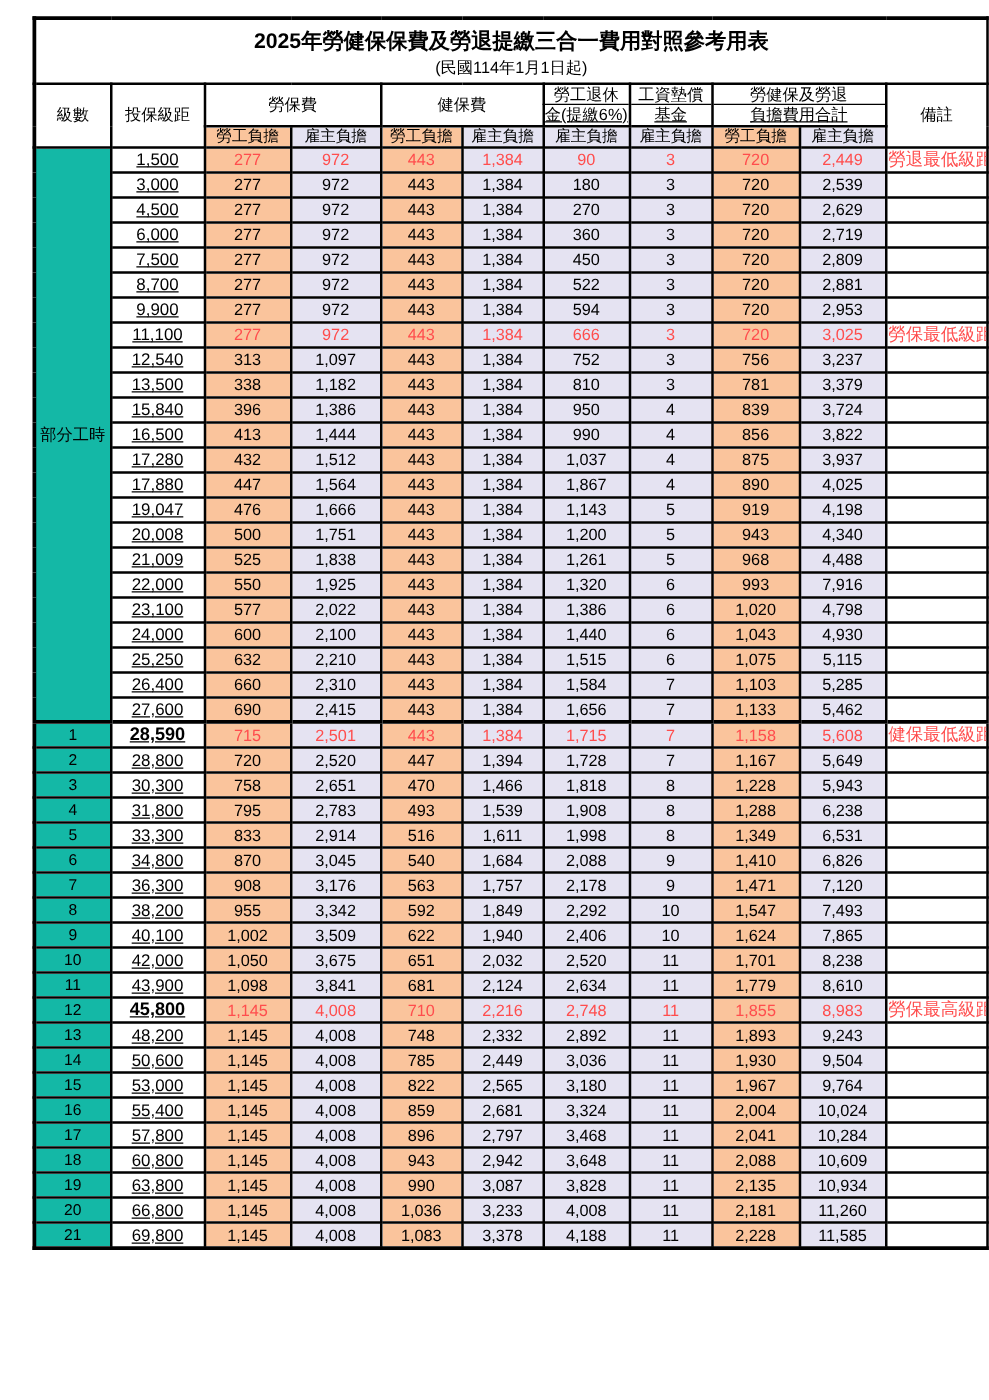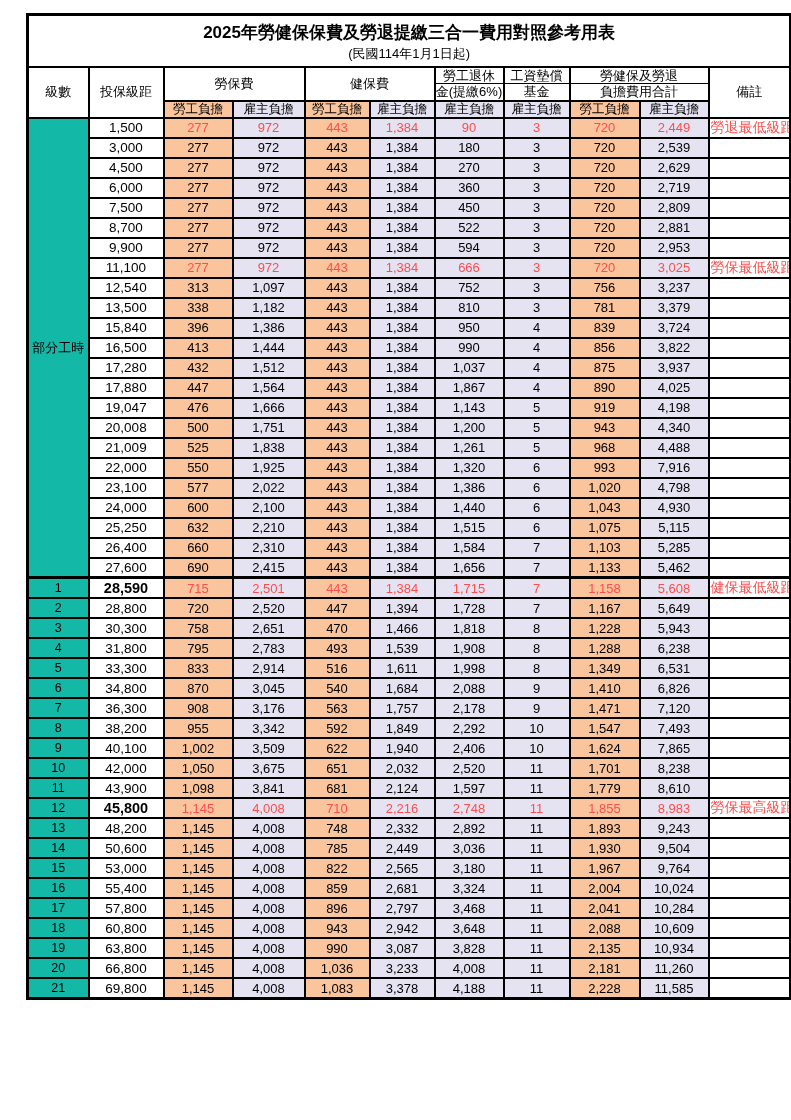--- a/index.html
+++ b/index.html
@@ -26,28 +26,28 @@
     font-weight: normal;
   }
   
   th.title-cell { height: 52px; padding: 2px 0; }
   .title-line { font-size: 17px; font-weight: bold; line-height: 1.5; }
   .subtitle-line { font-size: 13px; font-weight: normal; line-height: 1.2; }
   
   thead tr.hr th { height: 16px; font-size: 13px; line-height: 1.05; padding: 1px 0; }
   thead tr.sub th { font-size: 12.5px; }
   th.tb { border-bottom-width: 1px; }
-  th.tt { border-top-width: 1px; }
+  th.tt { border-top-width: 1px; text-decoration: underline; }
   .sub-emp { background: var(--emp-fill); }
   .sub-er  { background: var(--er-fill); }
   
   tbody td { height: 20px; font-size: 13px; padding: 0 2px; }
   td.level { font-size: 12.5px; background: #14b8a6; }
   td.parttime { font-size: 13px; letter-spacing: 0; }
-  td.bracket { font-size: 13.5px; background: #fff; }
+  td.bracket { font-size: 13.5px; background: #fff; text-decoration: underline; }
   td.bracket.b { font-weight: bold; font-size: 14.5px; }
   td.emp { background: var(--emp-fill); }
   td.er  { background: var(--er-fill); }
   td.note { font-size: 14px; color: var(--hl-color); padding: 0 1px; }
   tr.hl td.num { color: var(--hl-color); }
   tr.block-start td { border-top-width: 3px; }
 </style>
 </head>
 <body>
 
@@ -507,21 +507,21 @@
           <td class="num er">8,238</td>
           <td class="note"></td>
         </tr>
         <tr>
           <td class="level">11</td>
           <td class="bracket">43,900</td>
           <td class="num emp">1,098</td>
           <td class="num er">3,841</td>
           <td class="num emp">681</td>
           <td class="num er">2,124</td>
-          <td class="num er">1,597</td>
+          <td class="num er">2,634</td>
           <td class="num er">11</td>
           <td class="num emp">1,779</td>
           <td class="num er">8,610</td>
           <td class="note"></td>
         </tr>
         <tr class="hl">
           <td class="level">12</td>
           <td class="bracket b">45,800</td>
           <td class="num emp">1,145</td>
           <td class="num er">4,008</td>

